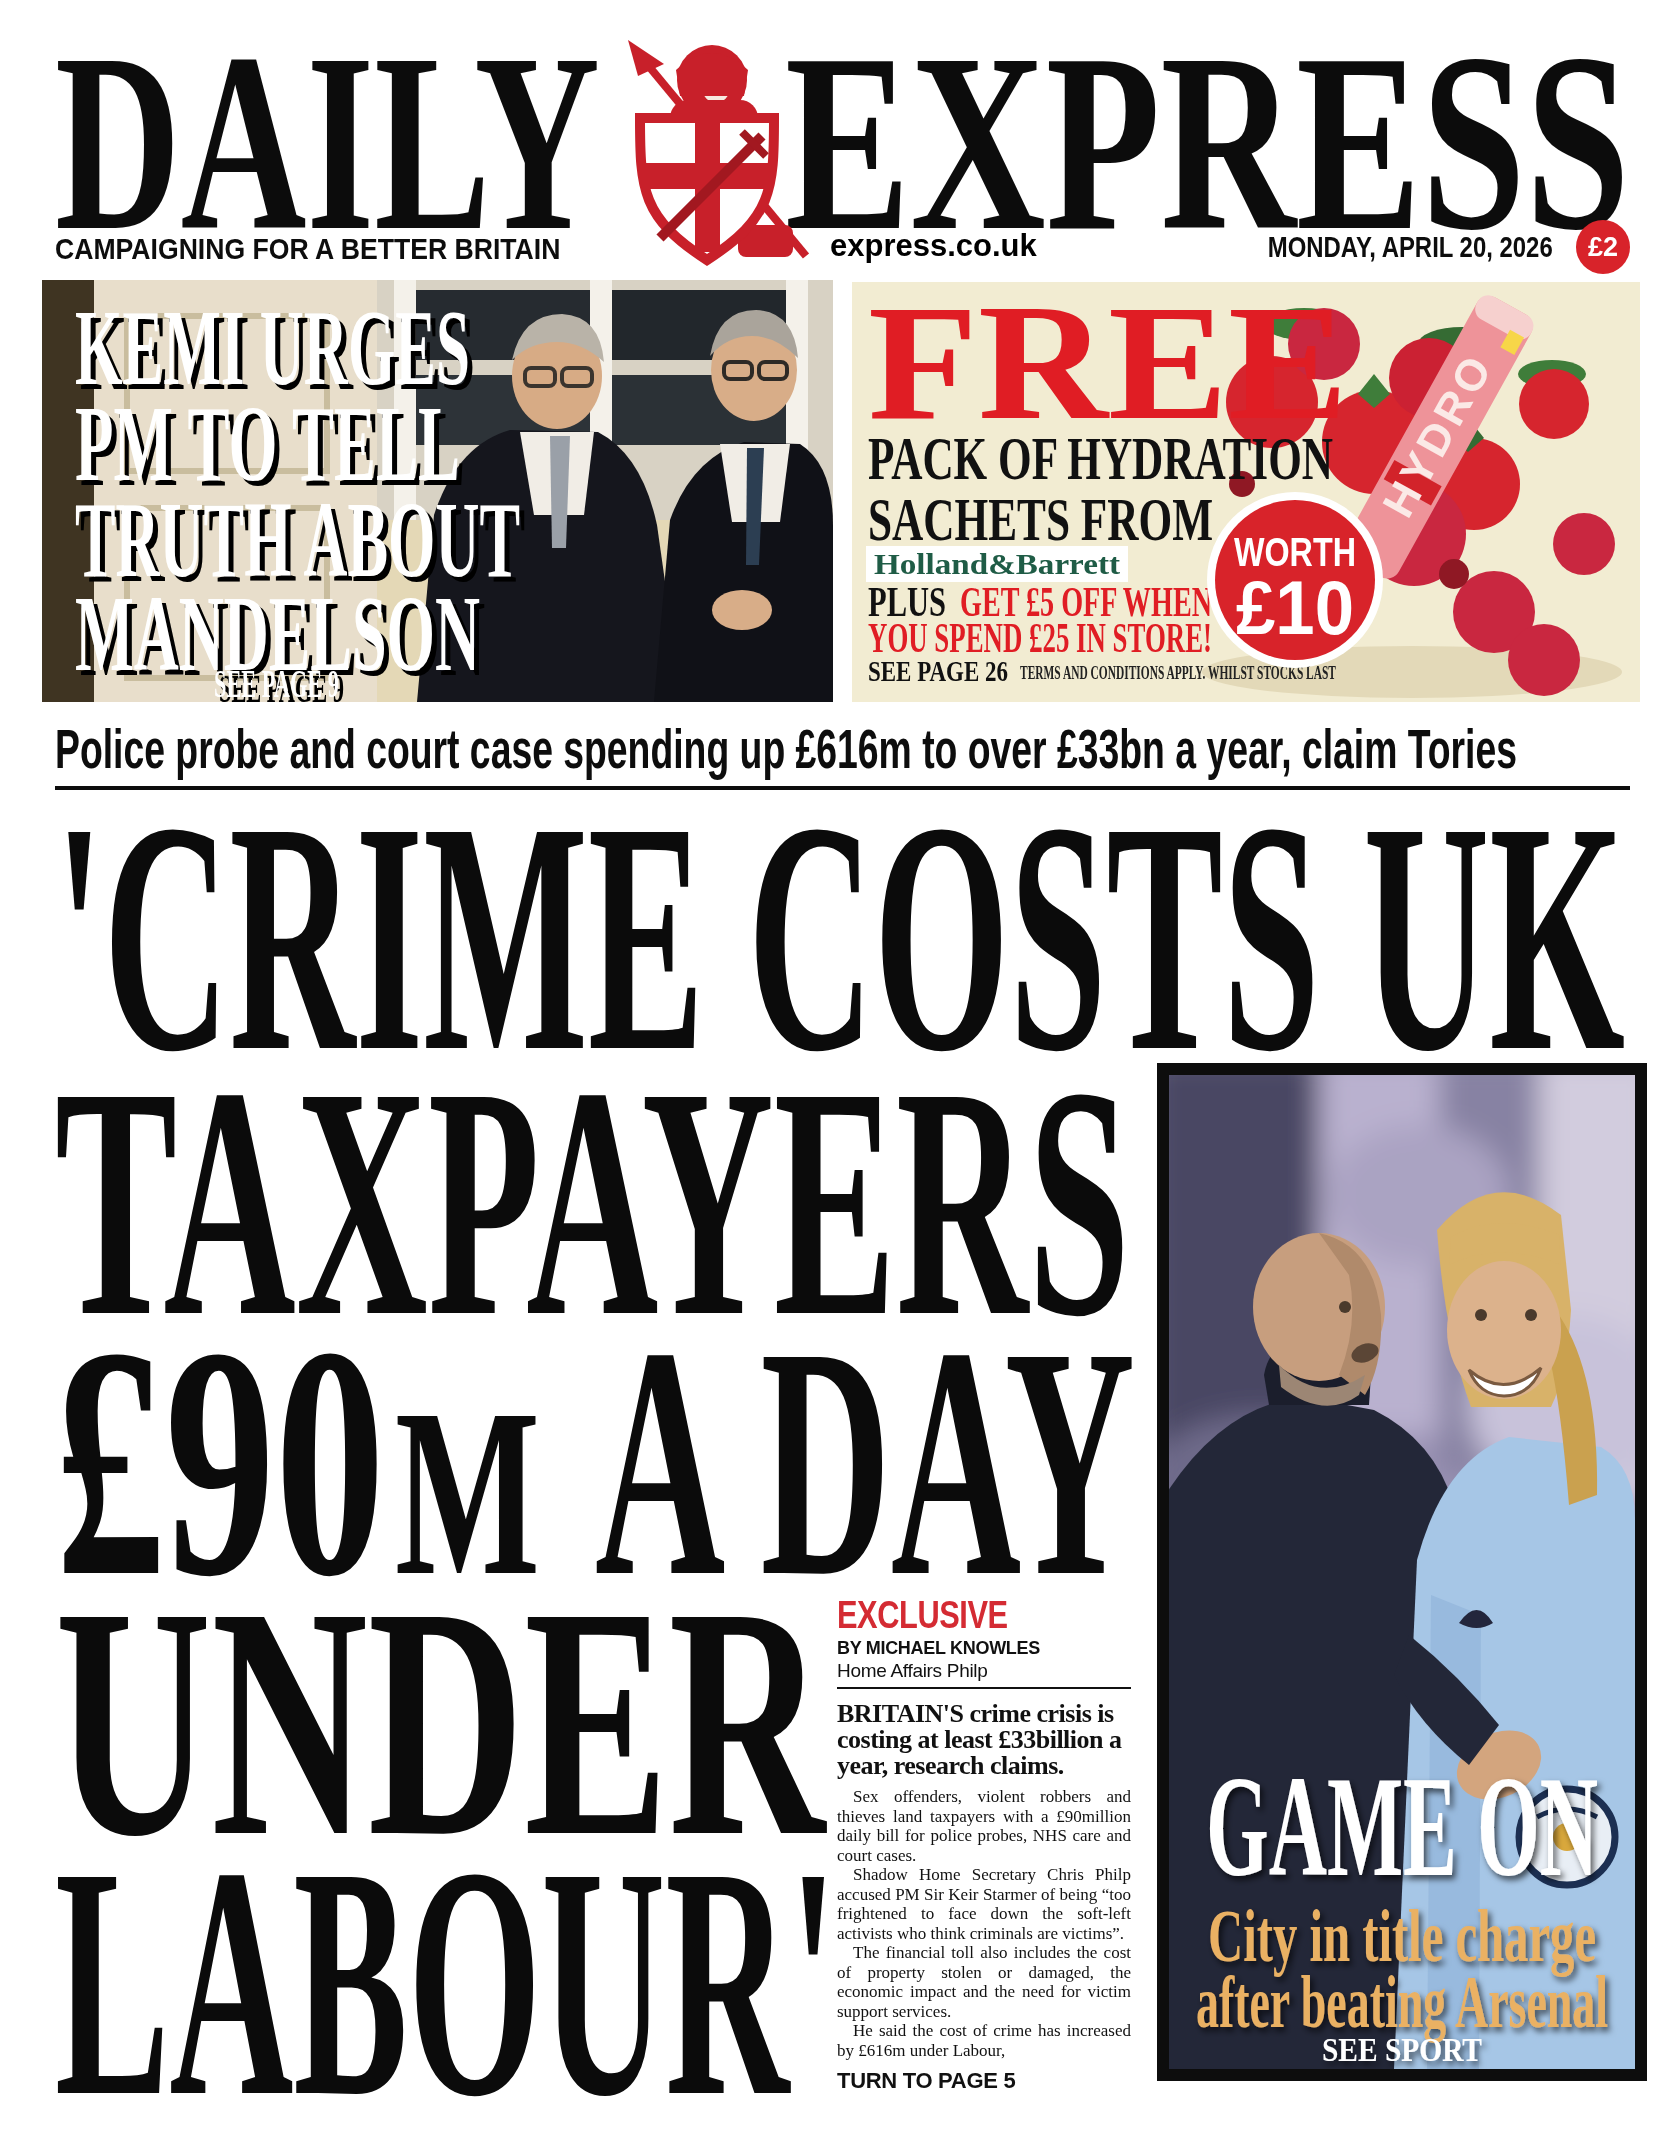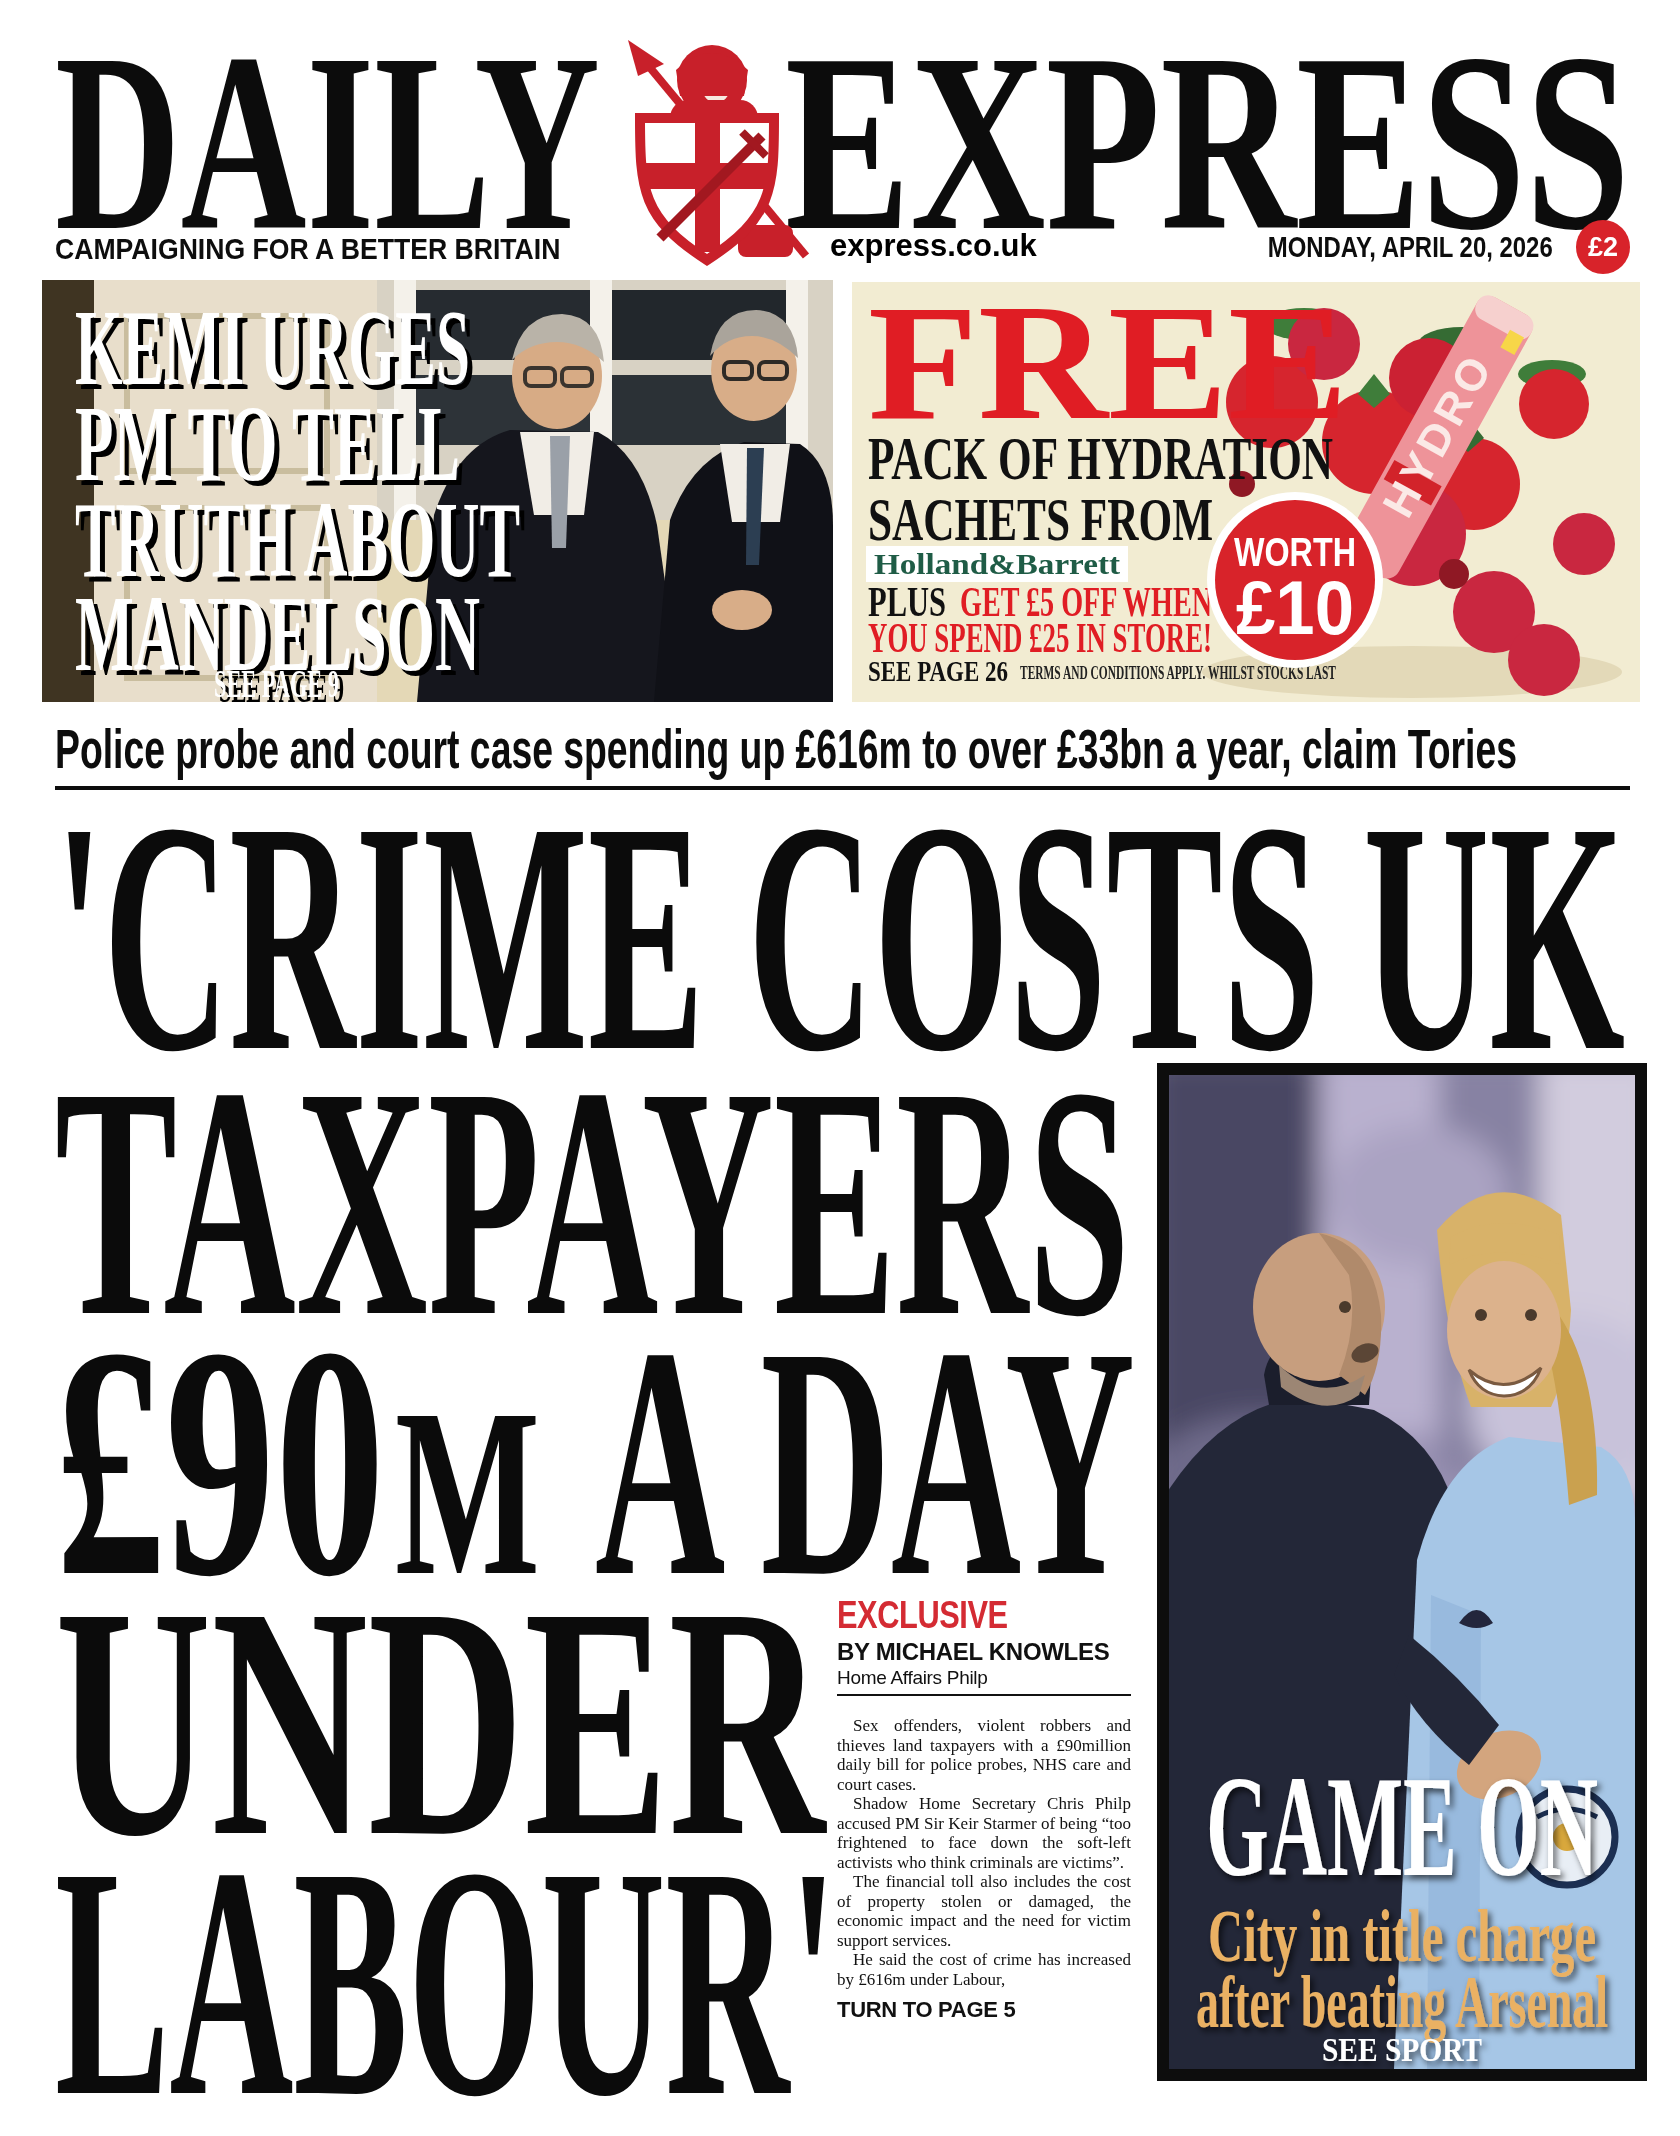--- a/index.html
+++ b/index.html
@@ -22,21 +22,21 @@
   
   .kemi-panel{left:42px;top:280px;width:791px;height:512px;overflow:hidden;}
   .offer-panel{left:852px;top:282px;width:788px;height:420px;overflow:hidden;background:#f2ecd2;}
 
   .rule{left:55px;top:786px;width:1575px;height:4px;background:#0d0d0d;}
 
   
   .article{left:837px;top:1592px;width:294px;color:#111;}
   .kicker{color:#d42b33;font-weight:bold;font-size:35px;letter-spacing:-.5px;
           transform:scale(.88,1.12);transform-origin:left top;white-space:nowrap;}
-  .byline{font-weight:bold;font-size:24px;margin-top:6px;letter-spacing:-.3px;white-space:nowrap;}
+  .byline{font-weight:bold;font-size:18px;margin-top:6px;letter-spacing:-.3px;white-space:nowrap;}
   .byrole{font-size:19px;margin-top:1px;letter-spacing:-.3px;white-space:nowrap;}
   .art-rule{width:100%;height:2px;background:#111;margin-top:5px;margin-bottom:12px;}
   .intro{font-family:"Liberation Serif",serif;font-weight:bold;font-size:26px;line-height:26px;
          letter-spacing:-.5px;}
   .article p.body{font-family:"Liberation Serif",serif;font-size:17px;line-height:19.5px;
          text-align:justify;margin:0;text-indent:16px;}
   .turn{font-weight:bold;font-size:22px;text-align:left;margin-top:8px;letter-spacing:-.3px;}
 
   
   .sport-photo{left:1157px;top:1063px;width:466px;height:994px;border:12px solid #0d0d0d;
@@ -198,20 +198,21 @@
       <text x="55" y="1043" font-size="330" textLength="770" lengthAdjust="spacingAndGlyphs">UNDER</text>
       <text x="55" y="1303" font-size="330" textLength="782" lengthAdjust="spacingAndGlyphs">LABOUR'</text>
     </g>
   </svg>
 
   <div class="abs article">
     <div class="kicker">EXCLUSIVE</div>
     <div class="byline">BY MICHAEL KNOWLES</div>
     <div class="byrole">Home Affairs Philp</div>
     <div class="art-rule"></div>
+    <div class="intro">BRITAIN'S crime crisis is costing at least £33billion a year, research claims.</div>
     <div style="height:8px"></div>
     <p class="body">Sex offenders, violent robbers and thieves land taxpayers with a £90million daily bill for police probes, NHS care and court cases.</p>
     <p class="body">Shadow Home Secretary Chris Philp accused PM Sir Keir Starmer of being “too frightened to face down the soft-left activists who think criminals are victims”.</p>
     <p class="body">The financial toll also includes the cost of property stolen or damaged, the economic impact and the need for victim support services.</p>
     <p class="body">He said the cost of crime has increased by £616m under Labour,</p>
     <div class="turn">TURN TO PAGE 5</div>
   </div>
 
   <div class="abs sport-photo">
     <svg width="466" height="994" viewBox="0 0 466 994">

